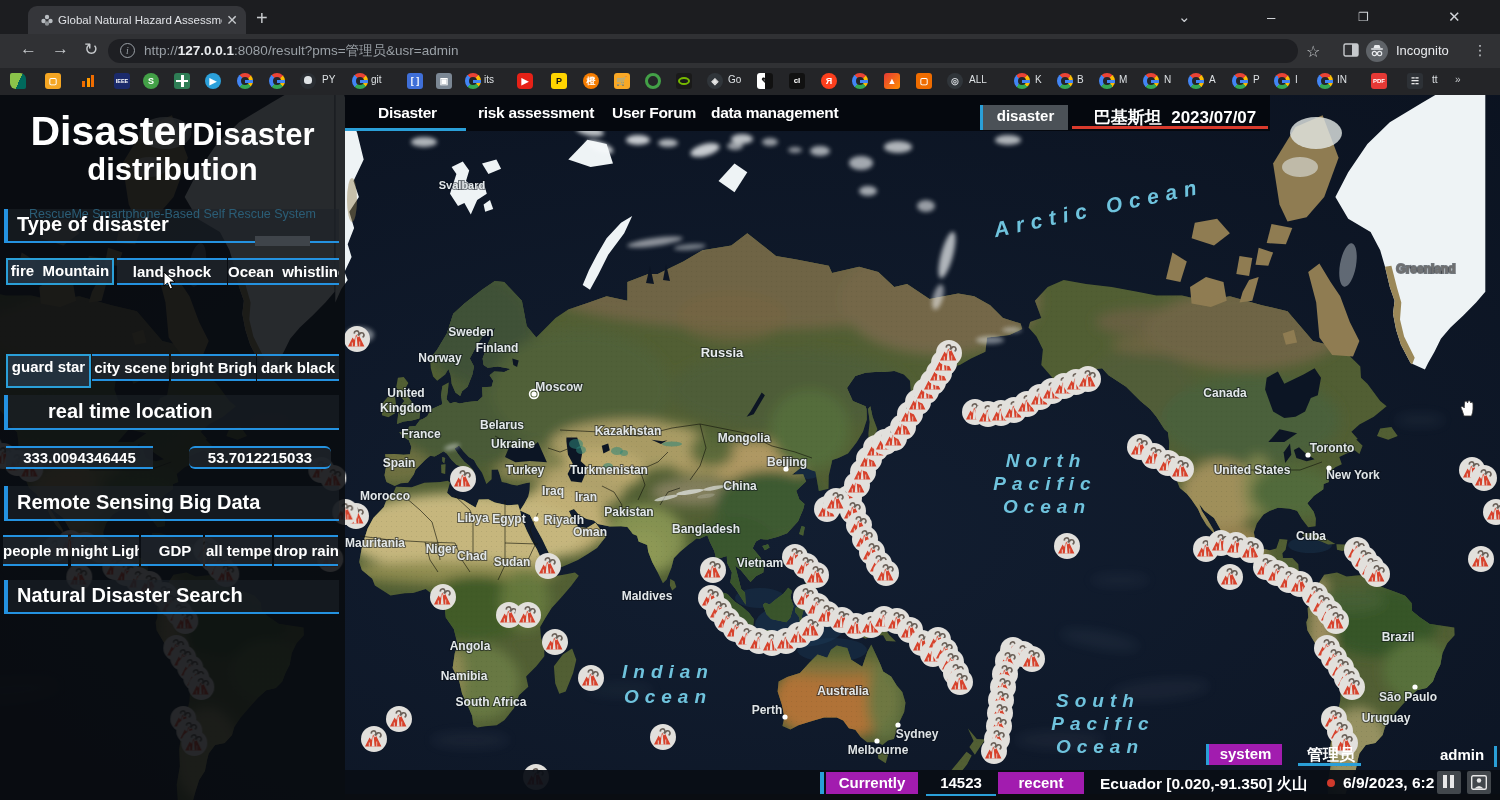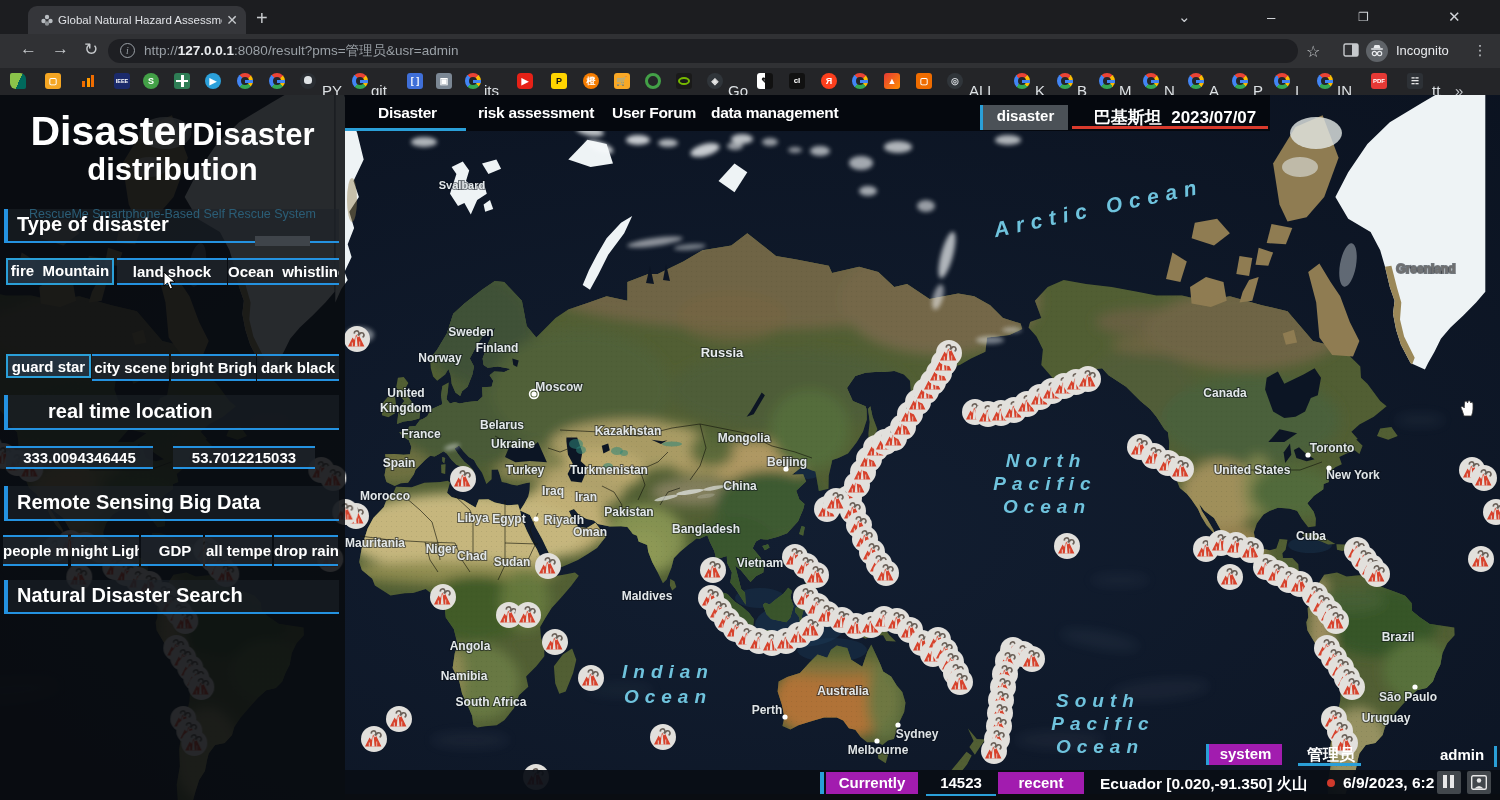--- a/index.html
+++ b/index.html
@@ -14,21 +14,21 @@
 #pill{position:absolute;left:108px;top:5px;width:1190px;height:24px;border-radius:12px;background:#1e1f23;color:#9aa0a6;font-size:13.5px;line-height:24px;}
 #pill .info{position:absolute;left:12px;top:4px;width:15px;height:15px;border:1.4px solid #9aa0a6;border-radius:50%;color:#9aa0a6;font-size:10px;text-align:center;line-height:13px;font-family:"Liberation Serif",serif;font-style:italic;}
 #pill .url{position:absolute;left:36px;top:0;}
 #pill .w{color:#e8eaed;font-weight:bold;}
 .tbicon{position:absolute;top:8px;color:#c6c9cc;font-size:15px;}
 #incog{position:absolute;left:1366px;top:3px;height:28px;border-radius:14px;color:#e8eaed;font-size:13px;line-height:28px;}
 #incog .ic{position:absolute;left:0px;top:3px;width:22px;height:22px;border-radius:50%;background:#5f6368;color:#e8eaed;text-align:center;line-height:22px;font-size:12px;}
 #incog .tx{position:absolute;left:30px;top:0;}
 #bookmarks{position:absolute;left:0;top:68px;width:1500px;height:27px;background:#242528;}
 .bi{position:absolute;top:5px;width:16px;height:16px;border-radius:3px;font-size:9px;line-height:16px;text-align:center;color:#fff;font-weight:bold;}
-.bt{position:absolute;top:6px;color:#dde1e4;font-size:15px;margin-top:8px;}
+.bt{position:absolute;top:6px;color:#dde1e4;font-size:10px;}
 .gg{position:absolute;top:5px;width:16px;height:16px;border-radius:50%;background:conic-gradient(from -45deg,#ea4335 0 25%,#fbbc05 0 50%,#34a853 0 75%,#4285f4 0 100%);}
 .gg::after{content:"";position:absolute;left:4px;top:4px;width:8px;height:8px;border-radius:50%;background:#242528;}
 .gg::before{content:"";position:absolute;left:8px;top:6.5px;width:8px;height:3.5px;background:#4285f4;z-index:2;}
 #app{position:absolute;left:0;top:95px;width:1500px;height:705px;background:#0b1322;}
 #map{position:absolute;left:0;top:0;}
 #sideshade{position:absolute;left:0;top:0;width:345px;height:705px;background:rgba(9,11,15,0.87);}
 #sidebar{position:absolute;left:0;top:0;width:345px;height:705px;color:#fff;}
 #sbtitle{position:absolute;left:0;top:14px;width:345px;text-align:center;color:#fff;font-weight:bold;line-height:1.08;}
 #sbtitle .b{font-size:41px;}#sbtitle .s{font-size:31px;}
 #sbsub{position:absolute;left:0;top:112px;width:345px;text-align:center;color:#3fb6ea;font-size:12.5px;}
@@ -607,27 +607,27 @@
   <div id="pktitle">巴基斯坦&nbsp;&nbsp;2023/07/07</div>
   <div id="redline"></div>
   <div id="sidebar">
     <div id="sbtitle"><span class="b">Disaster</span><span class="s">Disaster distribution</span></div>
     <div id="sbsub">RescueMe Smartphone-Based Self Rescue System</div>
     <div class="hd" id="h1">Type of disaster</div>
     <div id="scrollstub"></div>
     <div class="btn act" style="left:6px;top:163px;width:108px;height:27px;line-height:21px;">fire&nbsp; Mountain</div>
     <div class="btn" style="left:117px;top:163px;width:110px;height:27px;line-height:23px;">land shock</div>
     <div class="btn" style="left:228px;top:163px;width:111px;height:27px;line-height:23px;">Ocean&nbsp; whistling</div>
-    <div class="btn act" style="left:6px;top:259px;width:85px;height:24px;line-height:21px;">guard star</div>
+    <div class="btn act" style="left:6px;top:259px;width:85px;height:34px;line-height:21px;">guard star</div>
     <div class="btn" style="left:92px;top:259px;width:77px;height:27px;line-height:23px;">city scene</div>
     <div class="btn" style="left:171px;top:259px;width:85px;height:27px;line-height:23px;">bright Brigh</div>
     <div class="btn" style="left:257px;top:259px;width:82px;height:27px;line-height:23px;">dark black</div>
     <div class="hd" id="h3">real time location</div>
     <div class="btn" style="left:6px;top:351px;width:147px;height:23px;line-height:19px;">333.0094346445</div>
-    <div class="btn" style="left:173px;top:351px;width:142px;height:23px;line-height:19px;">53.7012215033</div>
+    <div class="btn" style="left:189px;top:351px;width:142px;height:23px;line-height:19px;border-radius:6px;">53.7012215033</div>
     <div class="hd" id="h4">Remote Sensing Big Data</div>
     <div class="btn" style="left:3px;top:440px;width:65px;height:31px;line-height:27px;">people m</div>
     <div class="btn" style="left:71px;top:440px;width:68px;height:31px;line-height:27px;">night Ligh</div>
     <div class="btn" style="left:141px;top:440px;width:62px;height:31px;line-height:27px;padding-left:6px;">GDP</div>
     <div class="btn" style="left:205px;top:440px;width:67px;height:31px;line-height:27px;">all tempe</div>
     <div class="btn" style="left:274px;top:440px;width:64px;height:31px;line-height:27px;">drop rain</div>
     <div class="hd" id="h5">Natural Disaster Search</div>
   </div>
   <div id="sysrow">
     <div class="gbx" style="left:1206px;top:649px;width:76px;height:21px;font-size:15px;line-height:20px;border-left:3px solid #2a9fd8;">system</div>

